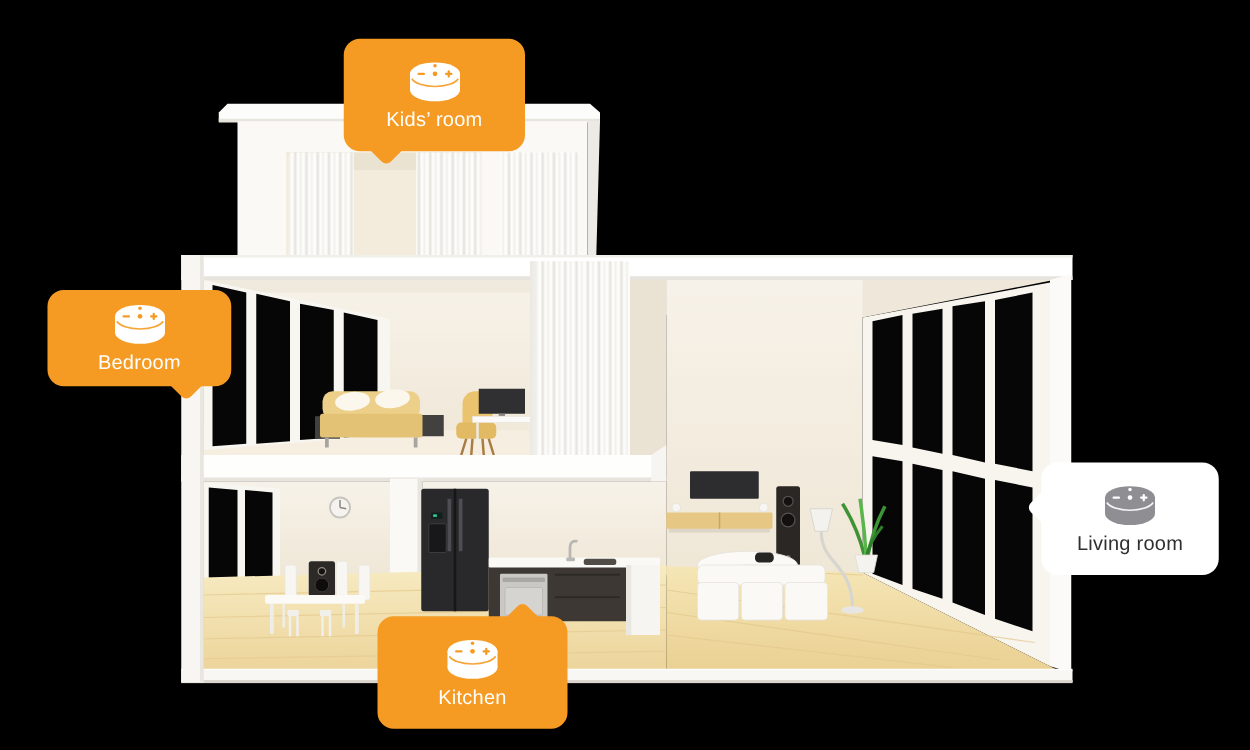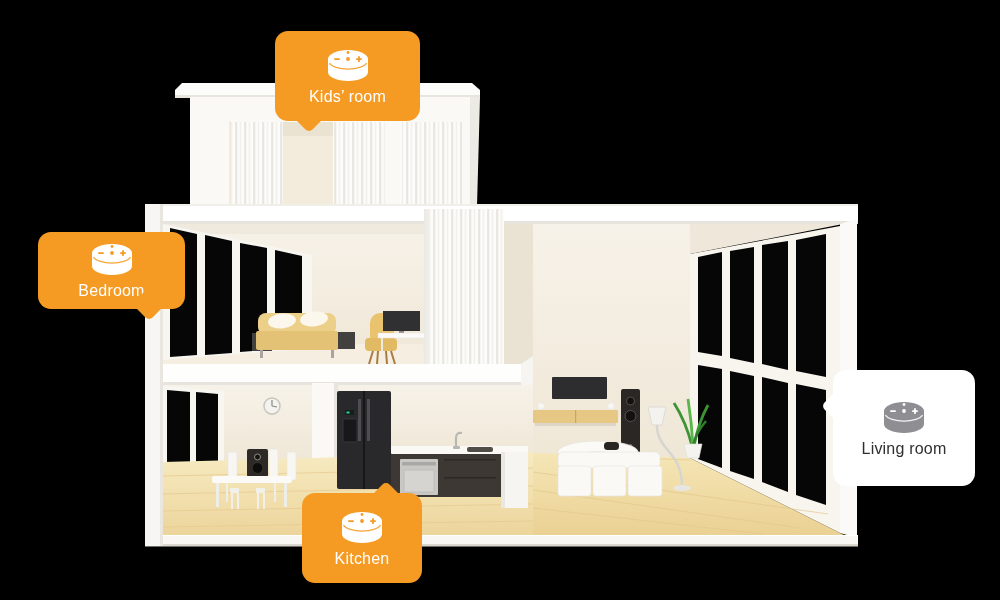--- a/index.html
+++ b/index.html
@@ -24,22 +24,22 @@
   }
   .callout--orange .tail { background:#F59B23; }
   .callout--white  .tail { background:#FFFFFF; }
   .tail--bottom-left  { bottom:-7px; left:22px; }
   .tail--bottom-right { bottom:-7px; right:24px; }
   .tail--top-right    { top:-7px; right:24px; }
   .tail--left         { left:-7px; top:24px; }
 
   #cb-kids    { left:275px; top:31px;  width:145px; height:90px; }
   #cb-bedroom { left:38px;  top:232px; width:147px; height:77px; }
-  #cb-kitchen { left:302px; top:493px; width:120px; height:90px; }
-  #cb-living  { left:833px; top:370px; width:142px; height:116px; }
+  #cb-kitchen { left:302px; top:493px; width:152px; height:90px; }
+  #cb-living  { left:833px; top:370px; width:142px; height:90px; }
 
   .dot-icon { display:block; }
 </style>
 </head>
 <body>
 
 <div class="scene">
 
   <svg class="house-svg" width="1000" height="600" viewBox="0 0 1000 600">
     <defs>

